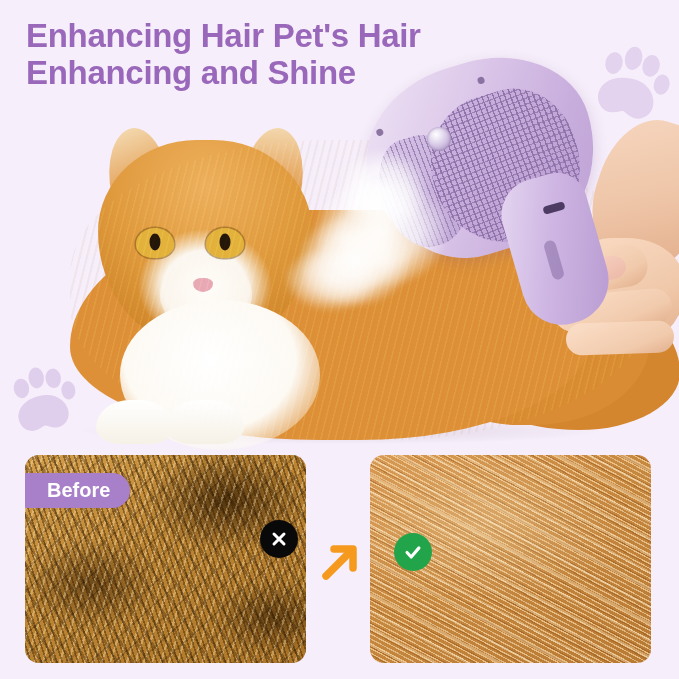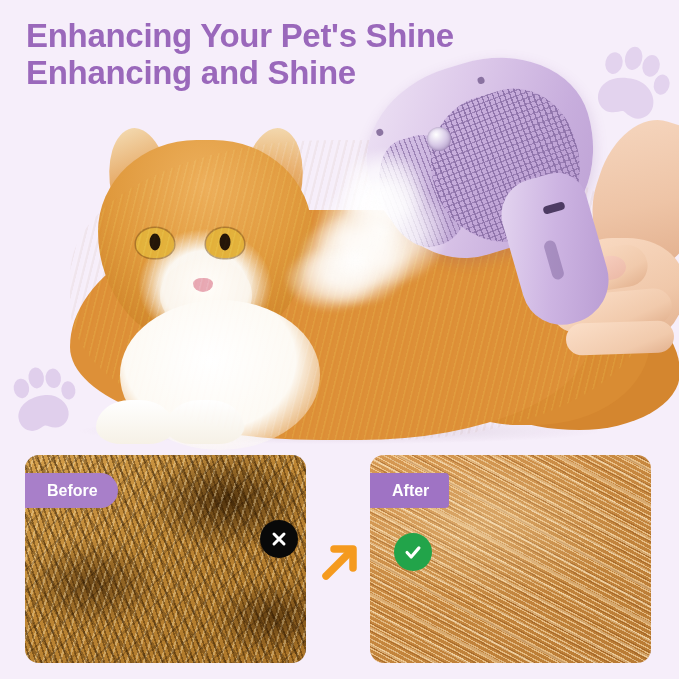--- a/index.html
+++ b/index.html
@@ -358,21 +358,21 @@
   }
 
   
   .badge {
     position: absolute;
     left: 0; top: 18px;
     height: 35px;
     padding: 0 20px 0 22px;
     display: flex;
     align-items: center;
-    font-size: 16px;
+    font-size: 20px;
     font-weight: bold;
     color: #ffffff;
     background: #9f73c4;
     z-index: 3;
   }
   #badge-before { border-radius: 0 18px 18px 0; background: #a87fc9; }
   #badge-after  { border-radius: 0 4px 4px 0;  background: #9f73c4; }
 
   
   .status-mark {
@@ -499,29 +499,26 @@
     <g stroke="#f59a1e" stroke-width="7.5" stroke-linecap="round" stroke-linejoin="round" fill="none">
       <path d="M8 36 L33 11"></path>
       <path d="M16 9 L35 9 L35 28"></path>
     </g>
   </svg>
 
   <div class="compare-panel" id="panel-after">
     <div class="panel-tex" id="tex-after"></div>
     <div id="tex-after-sheen"></div>
 
-    <div class="badge" id="badge-after">
-      <span>After</span>
-    </div>
 
     <div class="status-mark" id="mark-check">
       <svg width="22" height="22" viewBox="0 0 24 24" aria-hidden="true">
         <path d="M5.5 12.5 L10 17.5 L18.5 7.5" stroke="#ffffff" stroke-width="3.4" stroke-linecap="round" stroke-linejoin="round" fill="none"></path>
       </svg>
     </div>
   </div>
 
   <div id="headline">
-    <div class="head-line">Enhancing Your Pet's Shine</div>
+    <div class="head-line">Enhancing Hair Pet's Hair</div>
     <div class="head-line">Enhancing and Shine</div>
   </div>
 
 </div>
 
 </body></html>

